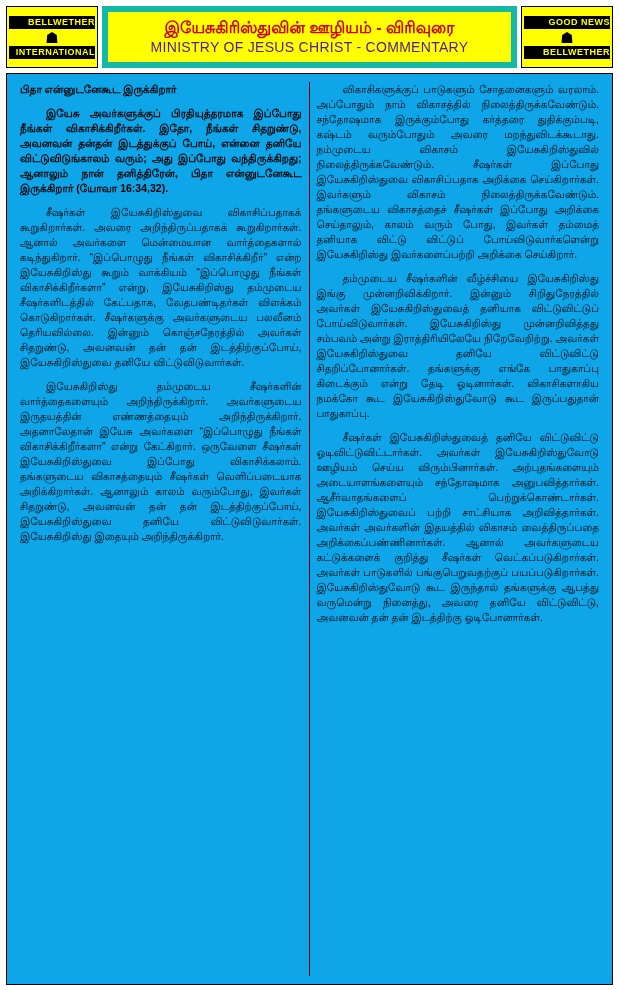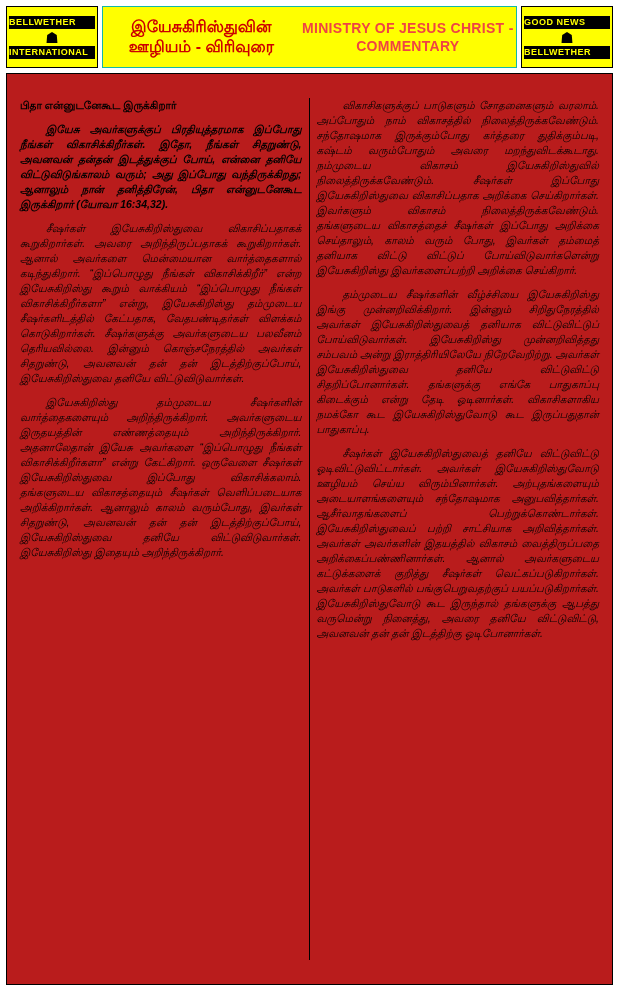--- a/index.html
+++ b/index.html
@@ -32,81 +32,81 @@
     padding:2px 1px;
     box-sizing:border-box;
   }
   .logo-line{
     width:86px;
     background:#000;
     color:#ffff00;
     font-size:9px;
     font-weight:bold;
     letter-spacing:.5px;
-    text-align:left;
+    text-align:right;
     padding:1px 0;
     box-sizing:border-box;
     line-height:11px;
   }
   .logo-art{
     font-size:15px;
     line-height:15px;
     color:#000;
     margin:1px 0;
   }
   .title-box{
     flex:1;
     background:#ffff00;
-    border:1px solid #14b8a6;
+    border:6px solid #14b8a6;
     display:flex;
-    flex-direction:row;
+    flex-direction:column;
     align-items:center;
     justify-content:center;
     box-sizing:border-box;
   }
   .title-ta{
     color:#cc0000;
     font-size:16px;
     font-weight:bold;
     line-height:20px;
     text-align:center;
   }
   .title-en{
-    color:#ef4444;
+    color:#4c1d95;
     font-size:14px;
-    font-weight:bold;
+    font-weight:normal;
     line-height:18px;
     text-align:center;
     letter-spacing:.3px;
   }
   
   .body-area{
     margin-top:5px;
     height:912px;
-    background:#b91c1c;
+    background:#0ea5e9;
     border:1px solid #000;
     box-sizing:border-box;
     display:flex;
-    padding:24px 6px;
+    padding:8px 6px;
   }
   .col{
     width:50%;
     box-sizing:border-box;
     padding:0 7px;
   }
   .col.left{border-right:1px solid #000;}
   .para{
     font-size:10.5px;
     line-height:15px;
     color:#000;
     text-align:justify;
     margin:0 0 9px 0;
     text-justify:inter-word;
   }
-  .para.indent{text-indent:26px;font-style:italic;}
+  .para.indent{text-indent:26px;}
   .para.bold{font-weight:bold;}
 </style>
 </head>
 <body>
 
 <div class="page">
 
   <div class="header">
 
     <div class="logo-box">

